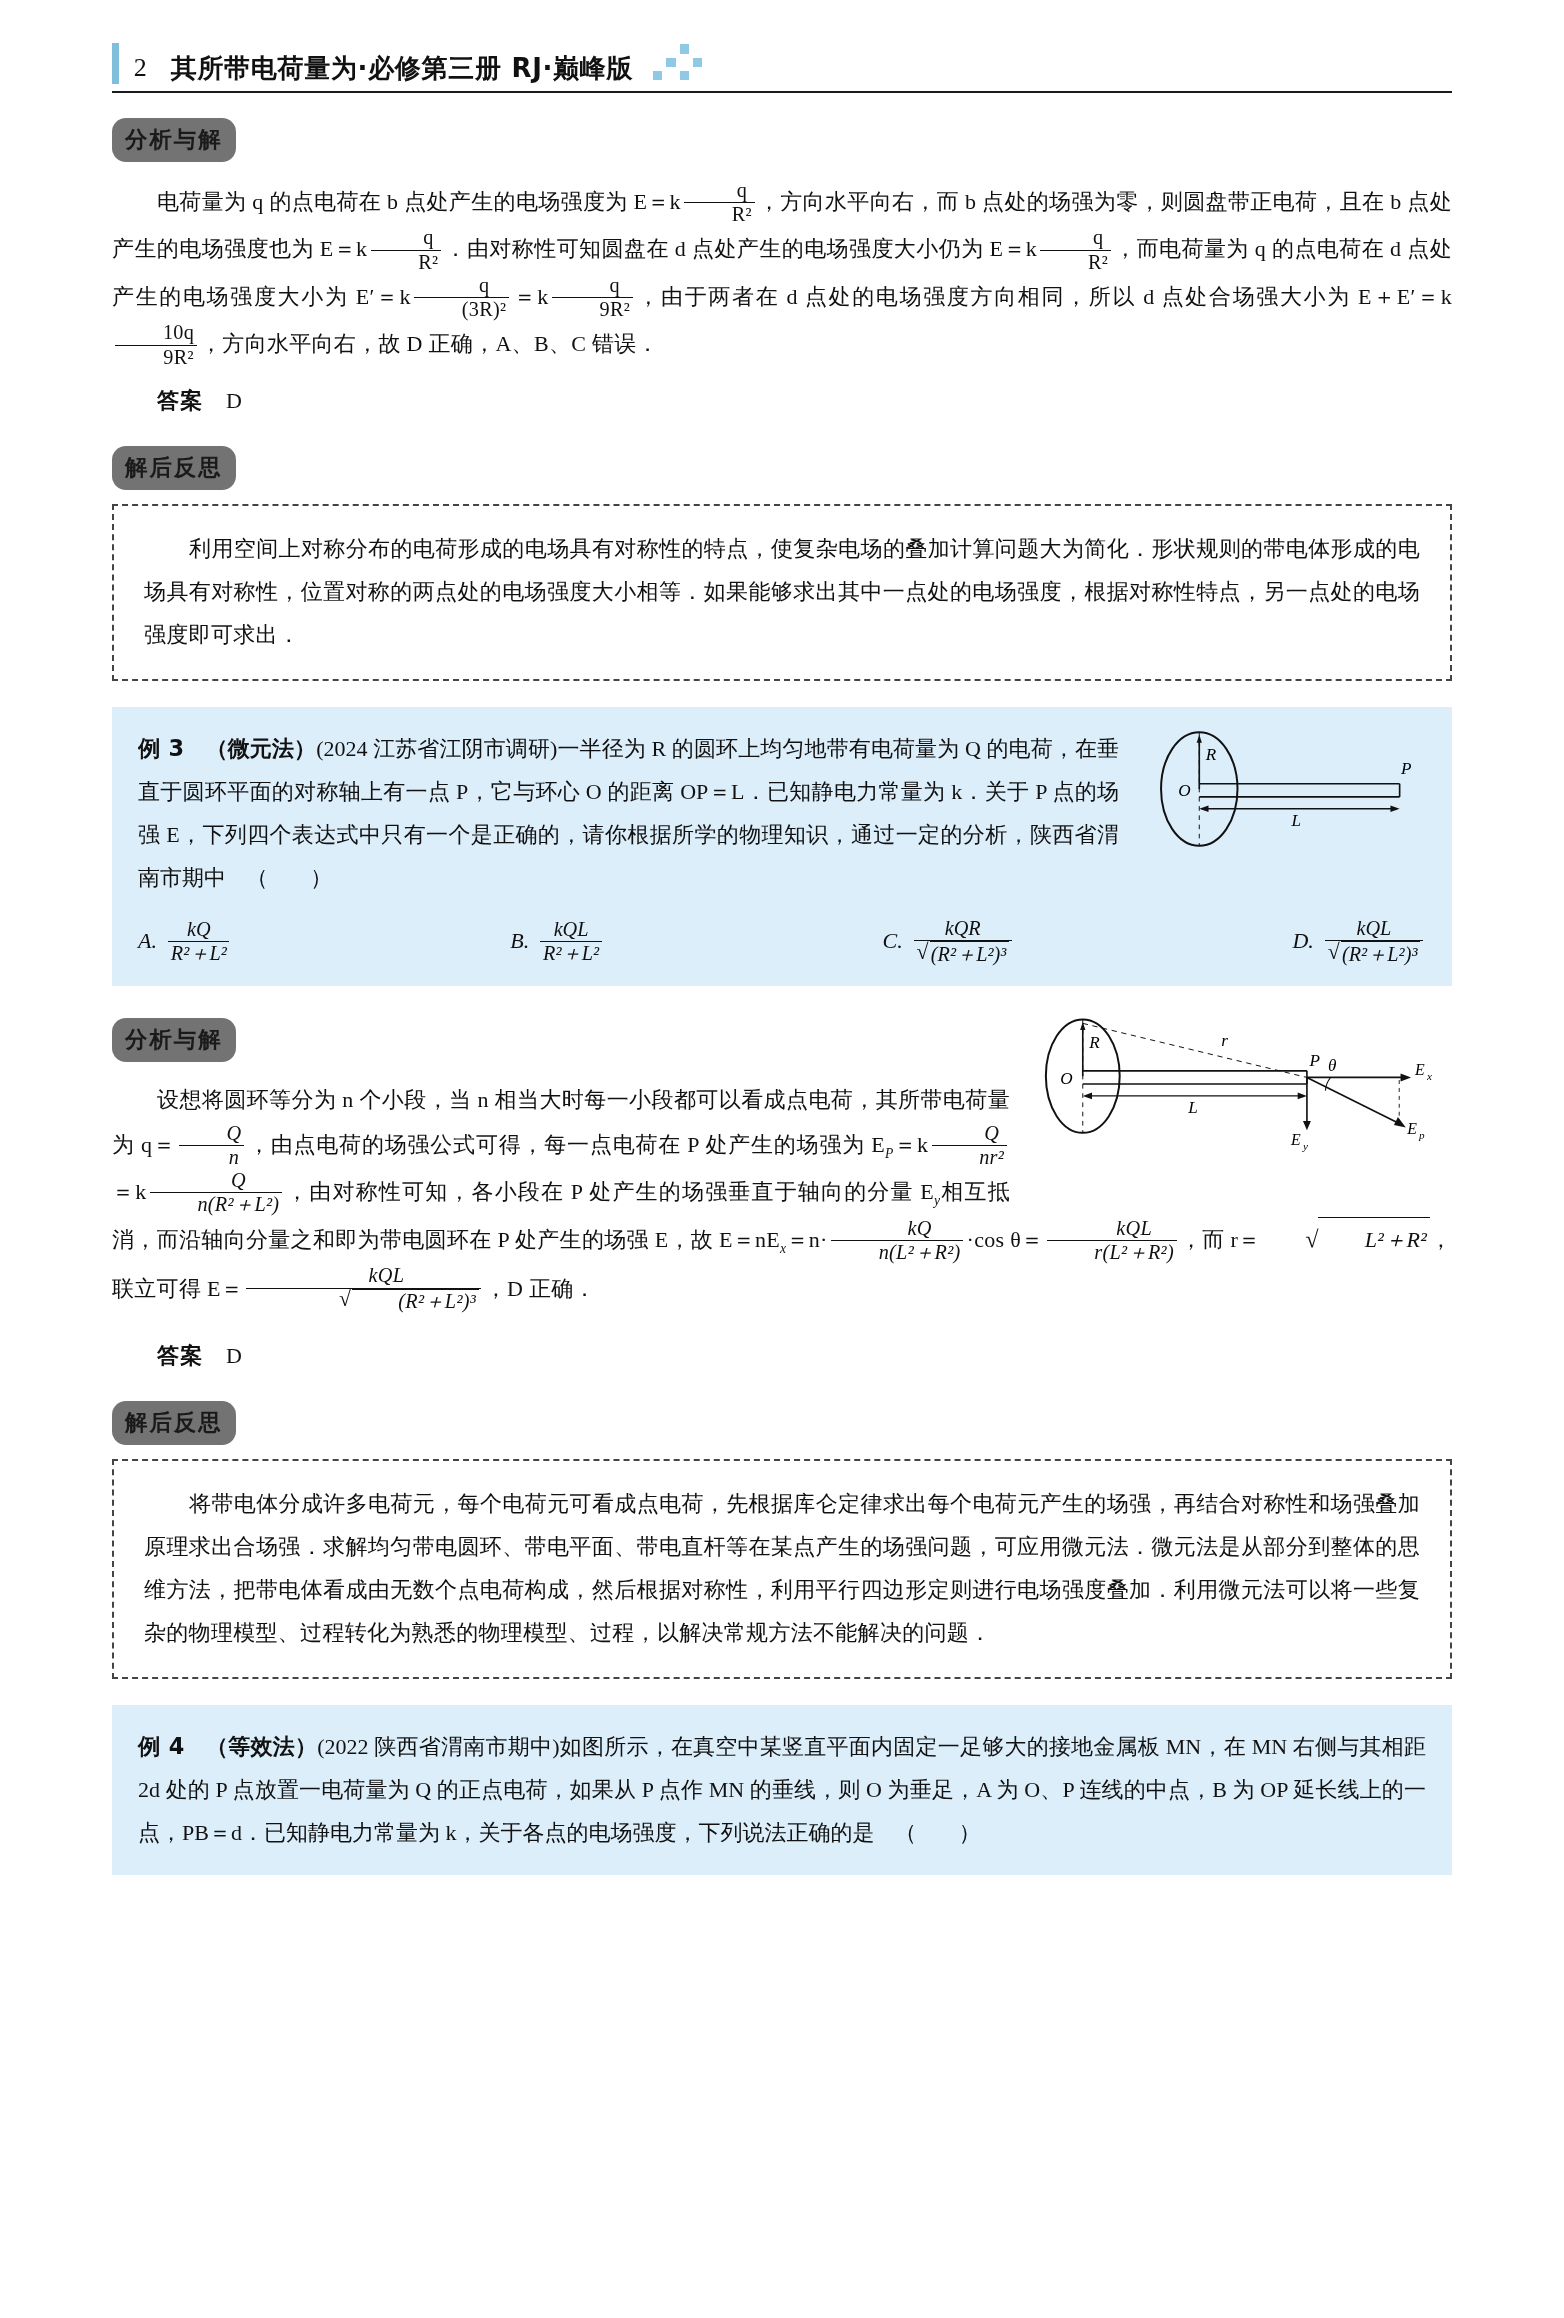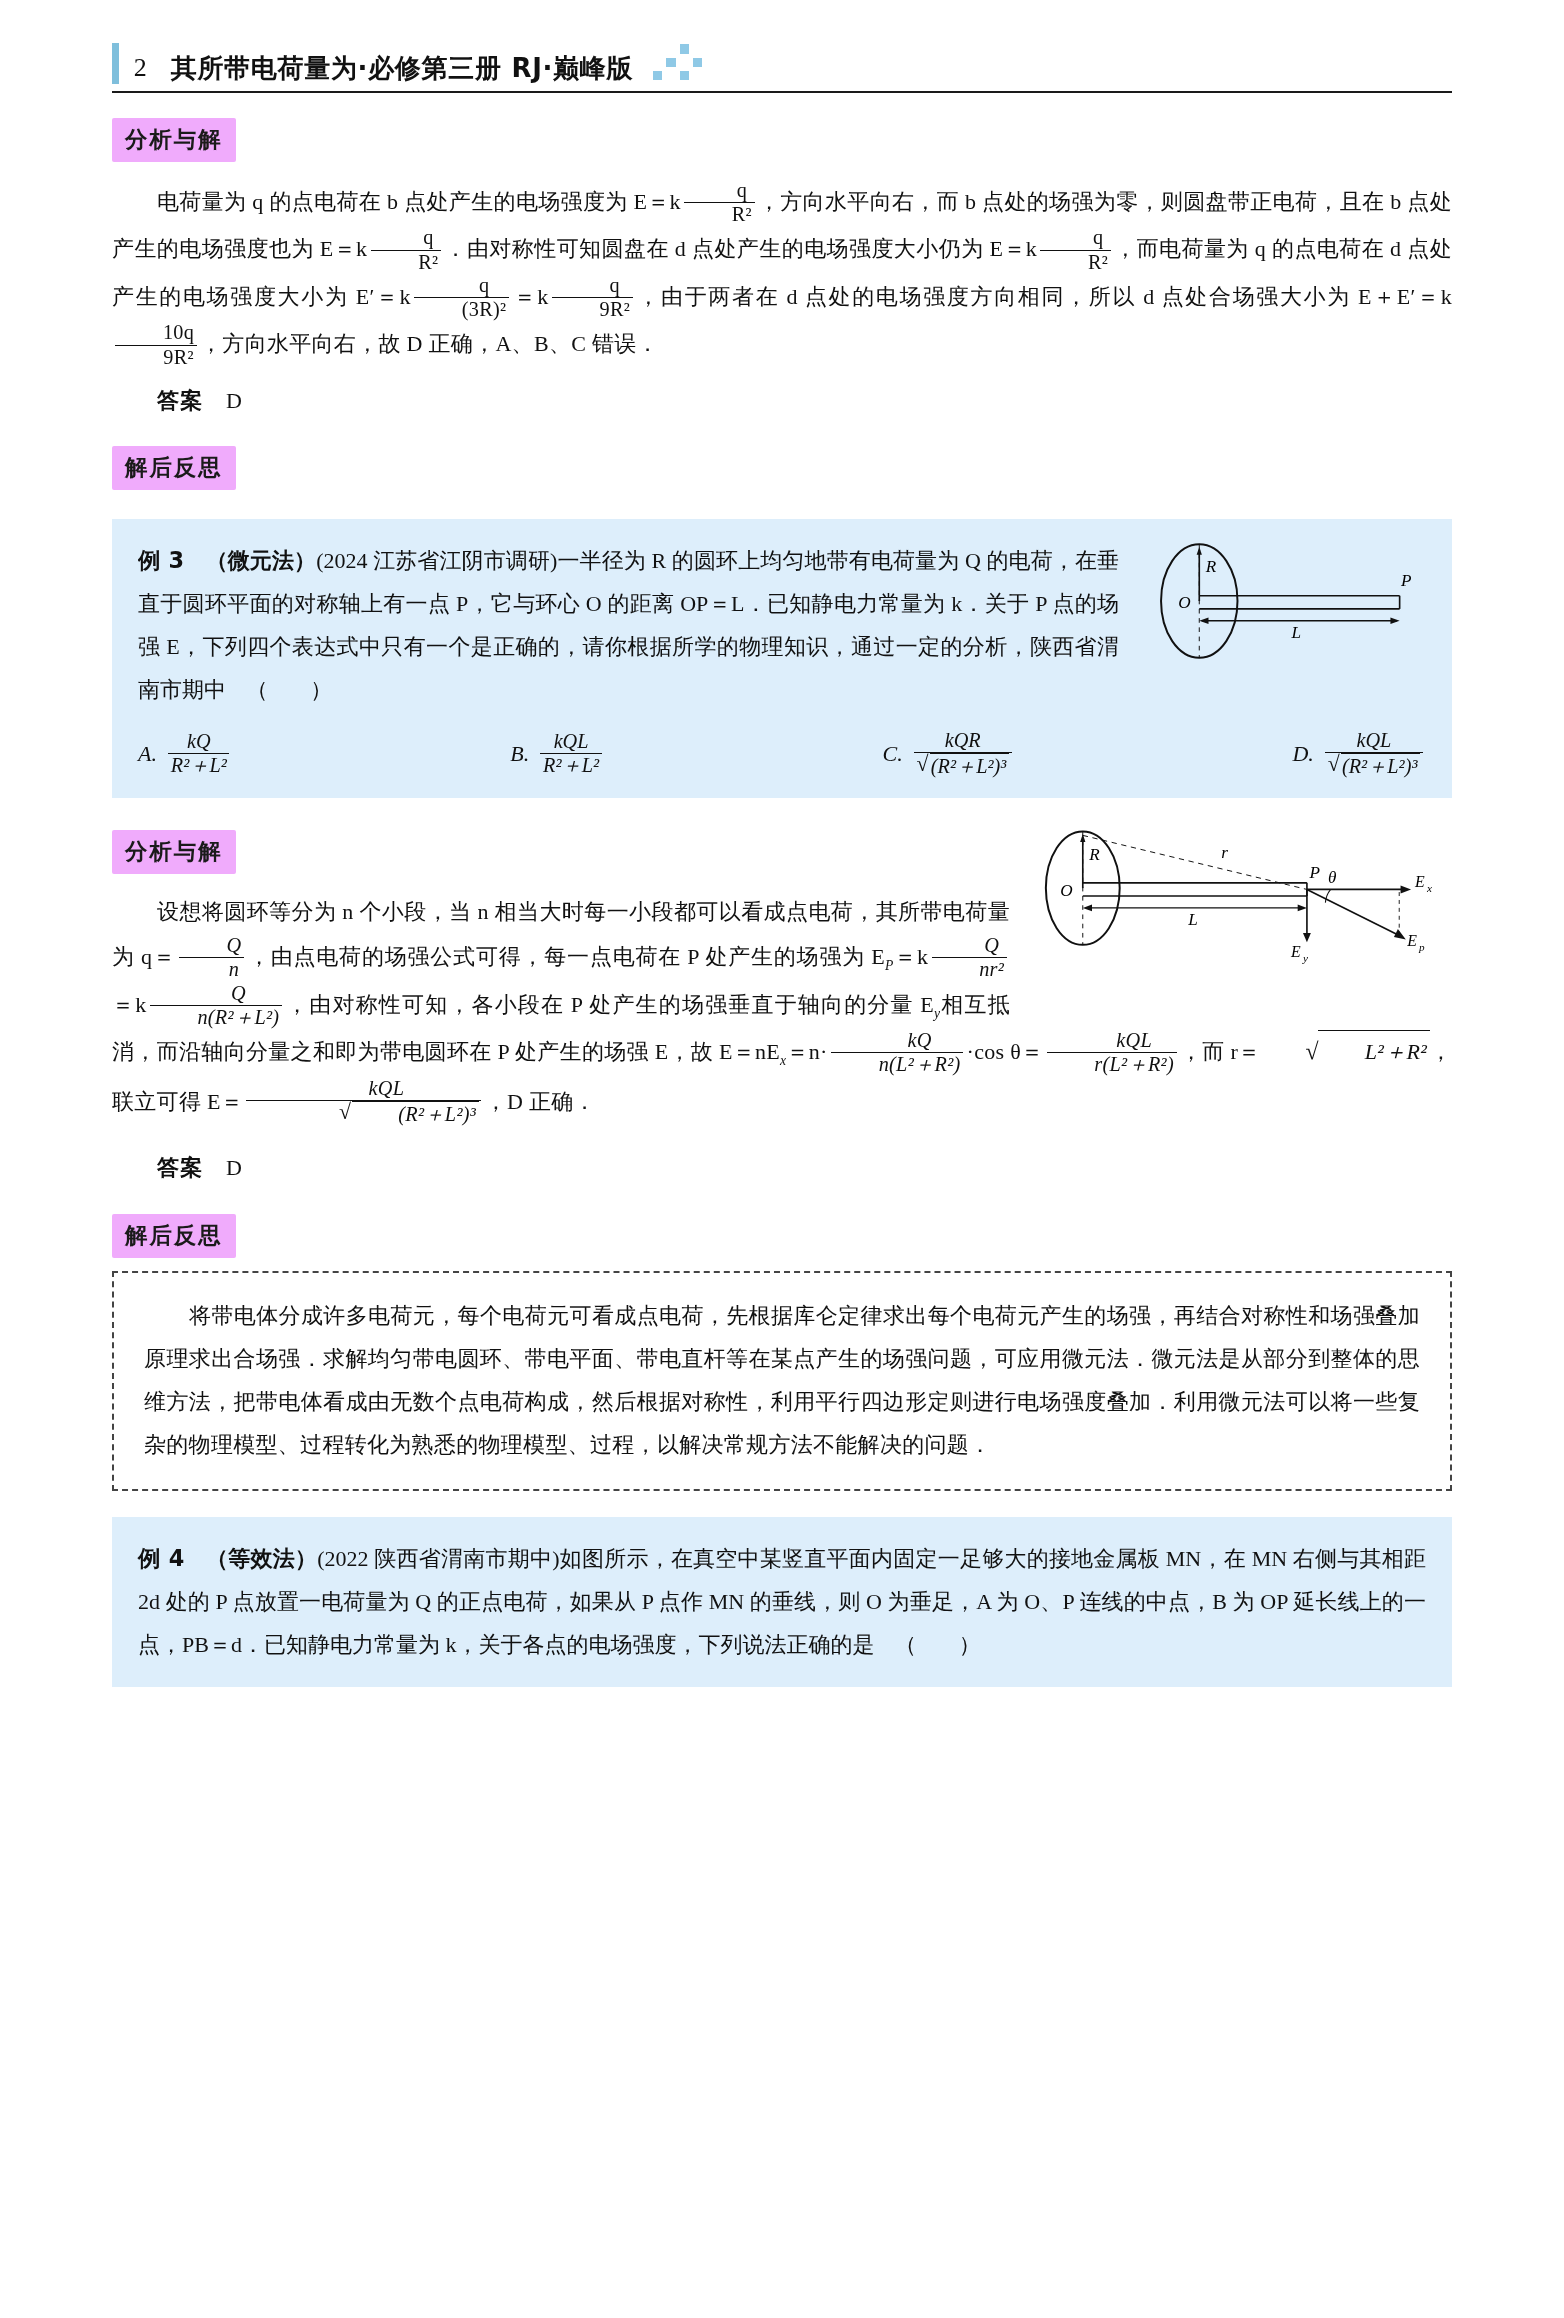--- a/index.html
+++ b/index.html
@@ -67,22 +67,22 @@
     height: 2px;
     background: #1a1a1a;
     margin: 6.6px 0 0 0;
   }
 
   
   .tag {
     display: inline-block;
     margin: 25px 0 6.6px 0;
     padding: 6px 13px 7.2px 13px;
-    background: #f0abfc;
-    border-radius: 2px;
+    background: #737373;
+    border-radius: 14px;
     font-family: "DejaVu Sans", sans-serif;
     font-weight: bold;
     font-size: 22.4px;
     letter-spacing: 2px;
     color: #1a1a1a;
   }
 
   
   .para {
     font-size: 22px;
@@ -219,20 +219,23 @@
   <div class="para indent">
     <span>电荷量为 q 的点电荷在 b 点处产生的电场强度为 E＝k</span><span class="frac"><span class="num">q</span><span class="den">R²</span></span><span>，方向水平向右，而 b 点处的场强为零，则圆盘带正电荷，且在 b 点处产生的电场强度也为 E＝k</span><span class="frac"><span class="num">q</span><span class="den">R²</span></span><span>．由对称性可知圆盘在 d 点处产生的电场强度大小仍为 E＝k</span><span class="frac"><span class="num">q</span><span class="den">R²</span></span><span>，而电荷量为 q 的点电荷在 d 点处产生的电场强度大小为 E′＝k</span><span class="frac"><span class="num">q</span><span class="den">(3R)²</span></span><span>＝k</span><span class="frac"><span class="num">q</span><span class="den">9R²</span></span><span>，由于两者在 d 点处的电场强度方向相同，所以 d 点处合场强大小为 E＋E′＝k</span><span class="frac"><span class="num">10q</span><span class="den">9R²</span></span><span>，方向水平向右，故 D 正确，A、B、C 错误．</span>
   </div>
 
   <div class="answer">
     <b>答案</b><span class="val">D</span>
   </div>
 
   
   <div class="tag">解后反思</div>
+  <div class="dashbox">
+    <div class="para indent">利用空间上对称分布的电荷形成的电场具有对称性的特点，使复杂电场的叠加计算问题大为简化．形状规则的带电体形成的电场具有对称性，位置对称的两点处的电场强度大小相等．如果能够求出其中一点处的电场强度，根据对称性特点，另一点处的电场强度即可求出．</div>
+  </div>
 
   
   <div class="example">
     <div class="ex3-wrap">
       <div class="fig">
         <svg width="290" height="132" viewBox="0 0 440 200">
           <ellipse cx="96" cy="100" rx="58" ry="86" fill="none" stroke="#111" stroke-width="3"></ellipse>
           <line x1="96" y1="14" x2="96" y2="186" stroke="#111" stroke-width="1.5" stroke-dasharray="7,7"></line>
           <line x1="96" y1="100" x2="96" y2="22" stroke="#111" stroke-width="2.5"></line>
           <polygon points="96,18 92,30 100,30" fill="#111"></polygon>

